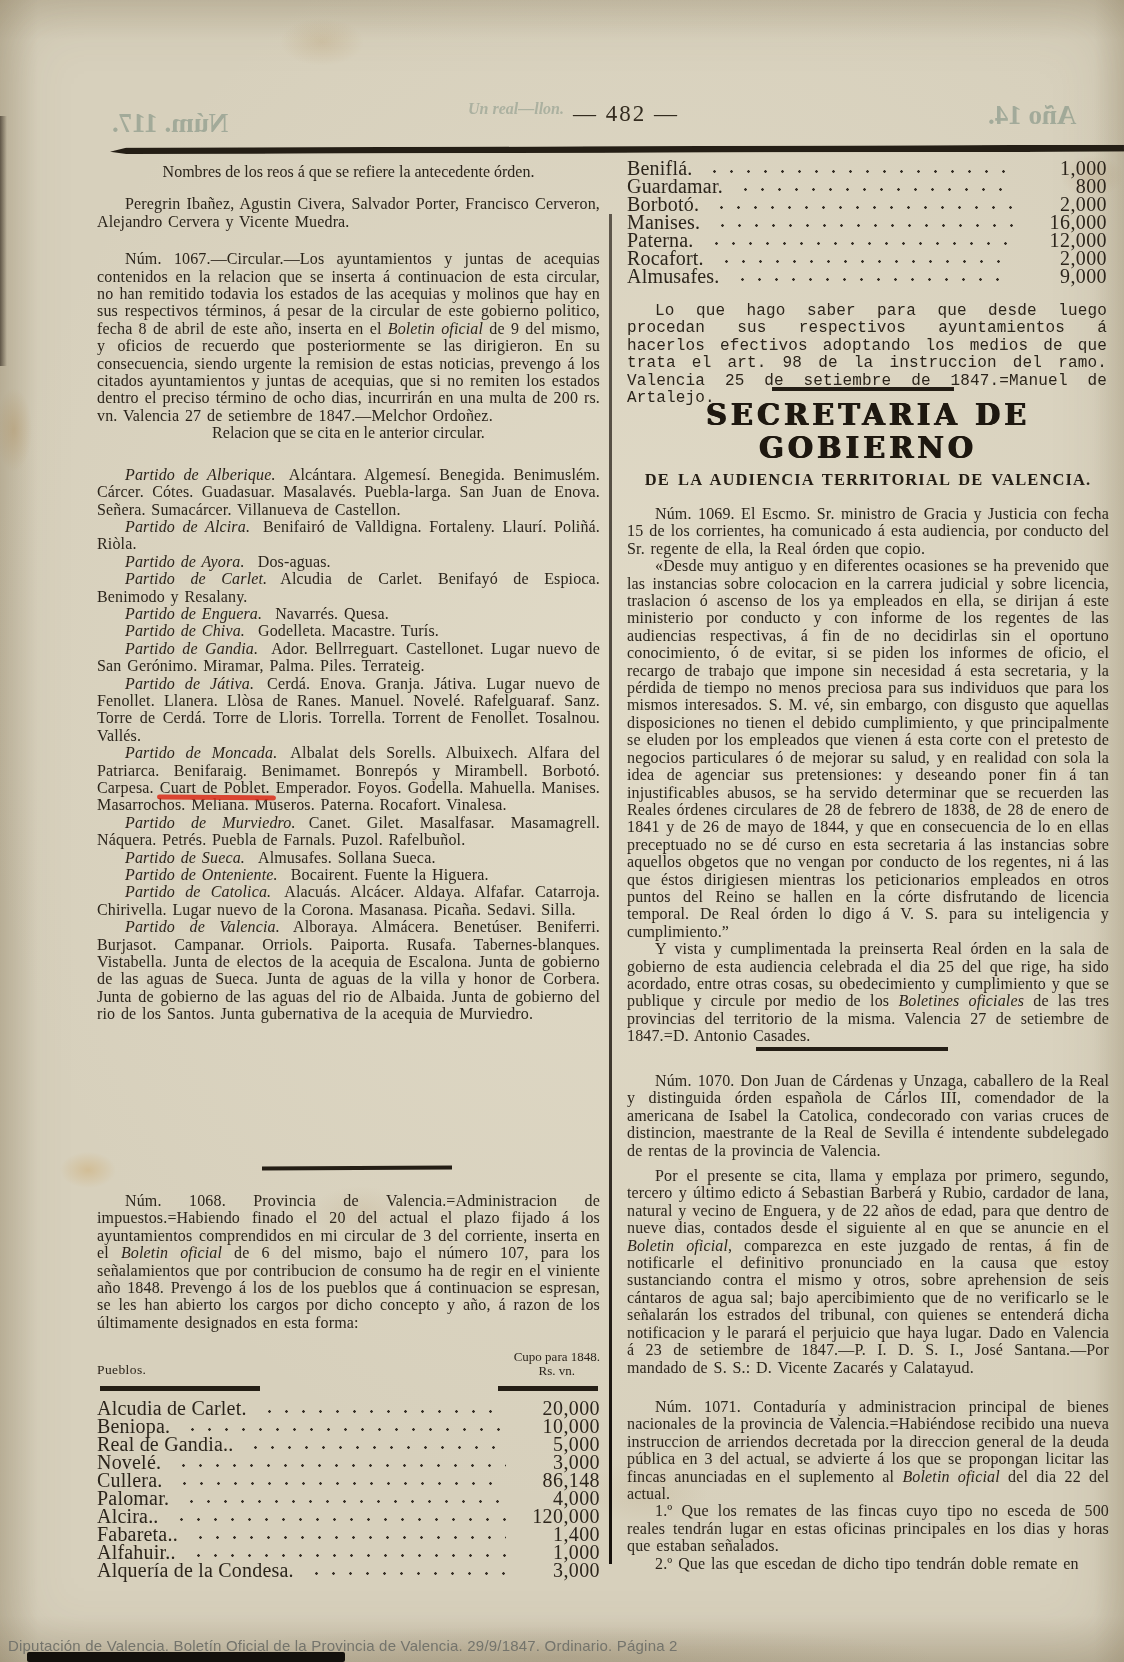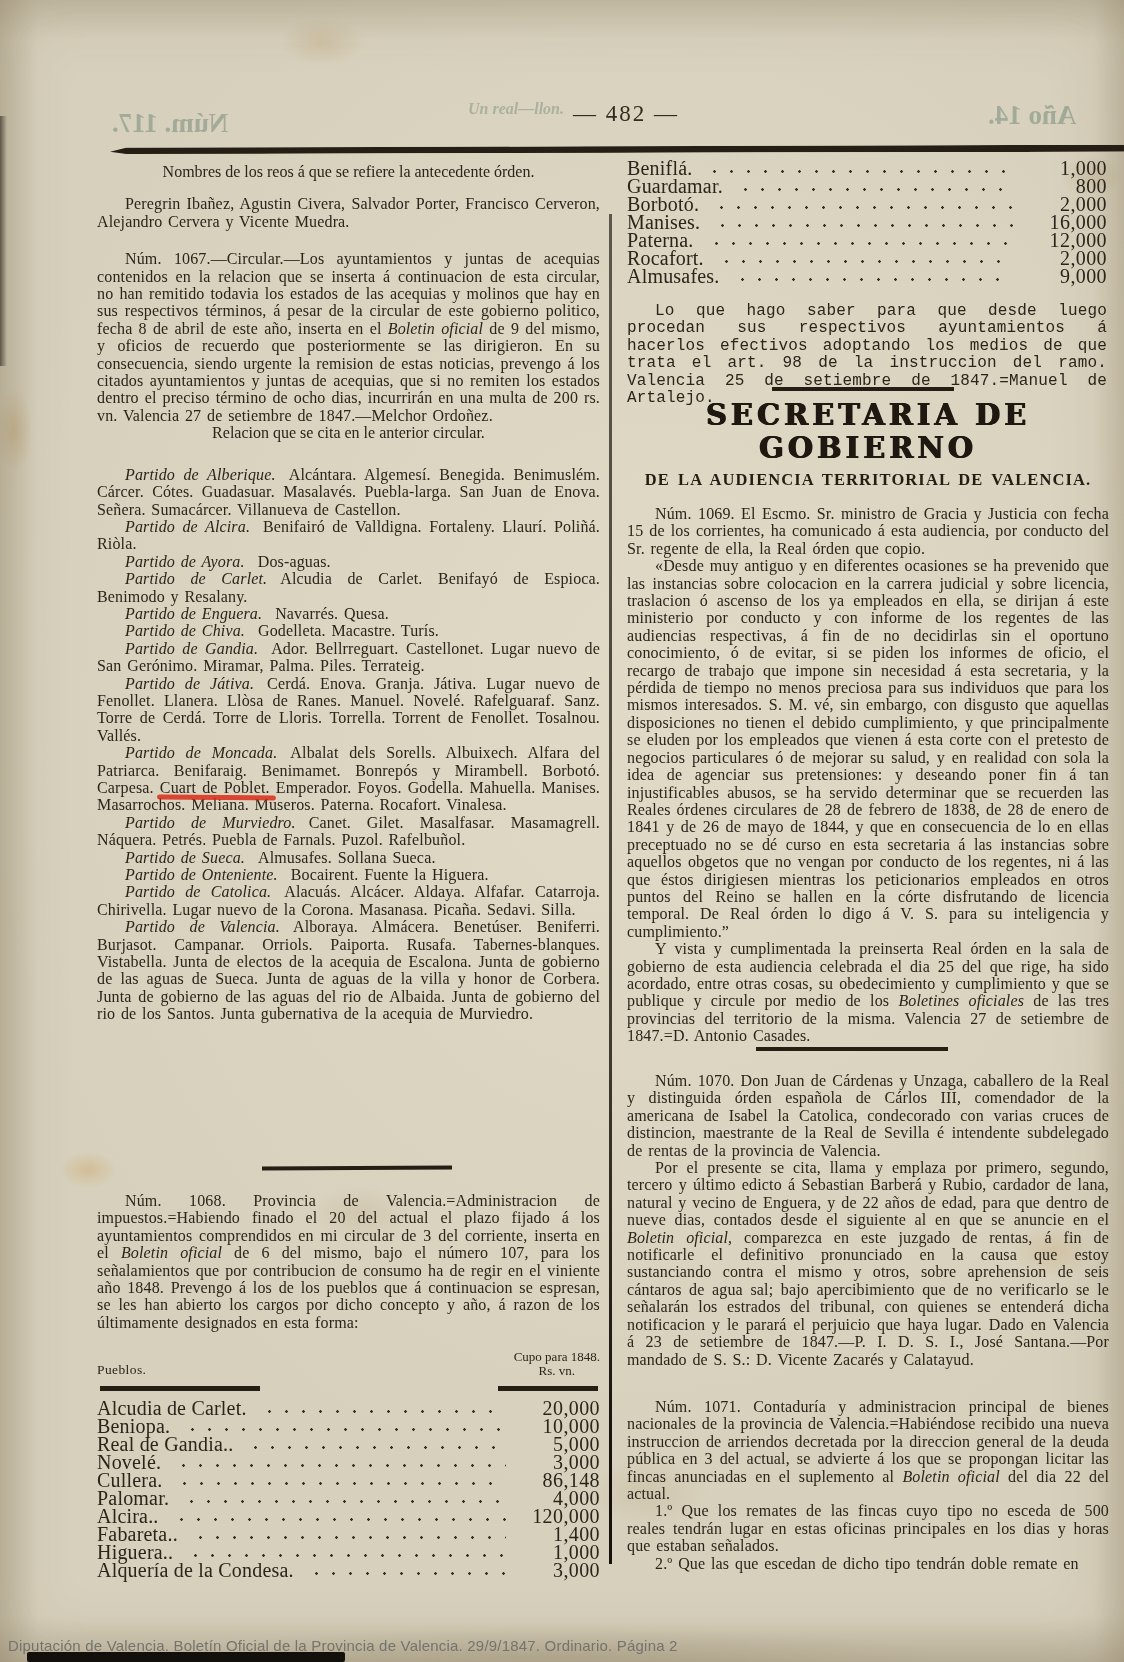--- a/index.html
+++ b/index.html
@@ -90,21 +90,21 @@
   .th-cupo{font-size:13px;text-align:center;line-height:14px;}
   .rows{margin-top:22px;}
   .r1 .rows{margin-top:0;}
   .hago-saber{margin-top:17px;font-family:Liberation Mono, monospace;}
 
   .sec-title{margin:0;text-align:center;font-family:"DejaVu Serif","Liberation Serif",serif;
     font-weight:bold;font-size:29px;line-height:32px;letter-spacing:4px;color:#1e1810;
     text-shadow:.8px 0 0 currentColor,-.4px 0 0 currentColor;transform:scaleY(1.04);}
   .sec-sub{margin:7px 0 15px 0;text-align:center;font-weight:bold;font-size:16.5px;
     letter-spacing:1.1px;word-spacing:3px;color:#241d14;}
-  .p-gap{margin-top:0;}
+  .p-gap{margin-top:8px;}
   .footer{position:absolute;left:8px;top:1637px;font-family:"Liberation Sans","DejaVu Sans",sans-serif;
     font-size:15px;color:#74746c;letter-spacing:.2px;}
 </style>
 </head>
 <body>
 
 <div class="page">
   <div class="stains"></div>
   <div class="edge-sliver"></div>
 
@@ -193,21 +193,21 @@
           <span class="tname">Alcira..</span>
           <span class="dots"></span>
           <span class="tval">120,000</span>
         </div>
         <div class="trow">
           <span class="tname">Fabareta..</span>
           <span class="dots"></span>
           <span class="tval">1,400</span>
         </div>
         <div class="trow">
-          <span class="tname">Higuera..</span>
+          <span class="tname">Alfahuir..</span>
           <span class="dots"></span>
           <span class="tval">1,000</span>
         </div>
         <div class="trow">
           <span class="tname">Alquería de la Condesa.</span>
           <span class="dots"></span>
           <span class="tval">3,000</span>
         </div>
       </div>
   </div>

